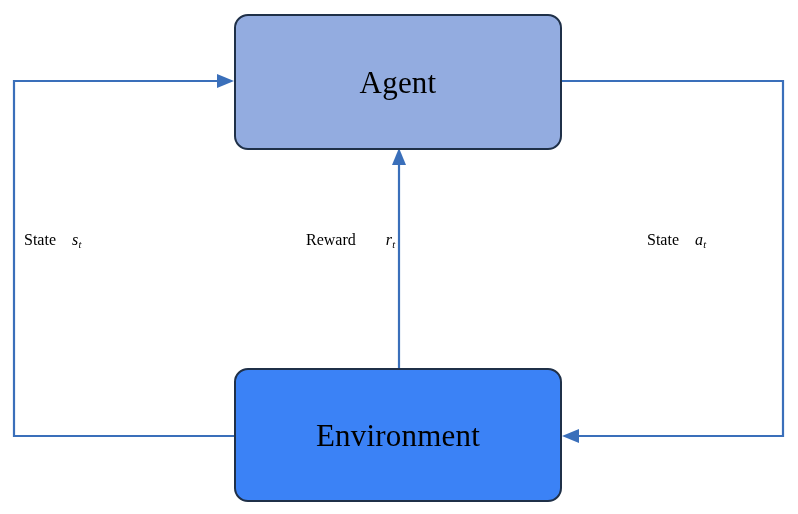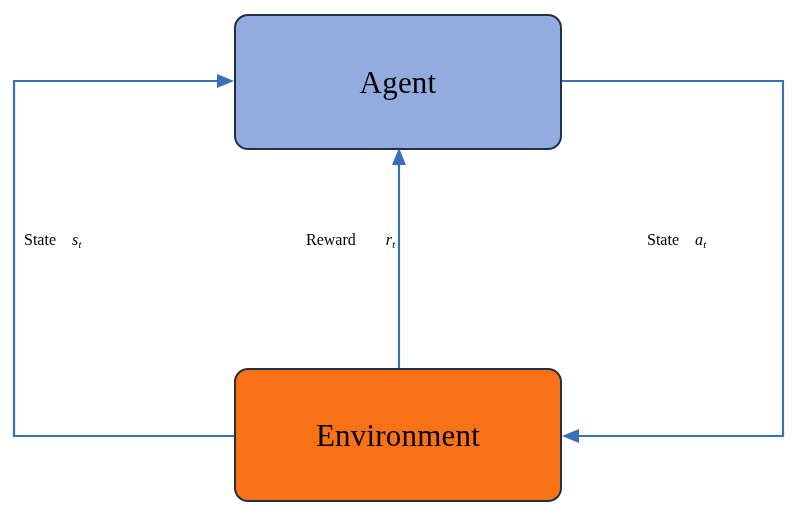--- a/index.html
+++ b/index.html
@@ -36,21 +36,21 @@
     top: 14px;
     width: 328px;
     height: 136px;
     background: #93ace0;
   }
   #environment-node {
     left: 234px;
     top: 368px;
     width: 328px;
     height: 134px;
-    background: #f97316;
+    background: #3b82f6;
   }
   .node-label {
     font-size: 31px;
     color: #000000;
     line-height: 1;
     letter-spacing: 0.2px;
   }
   .edge-label {
     position: absolute;
     font-size: 16px;

